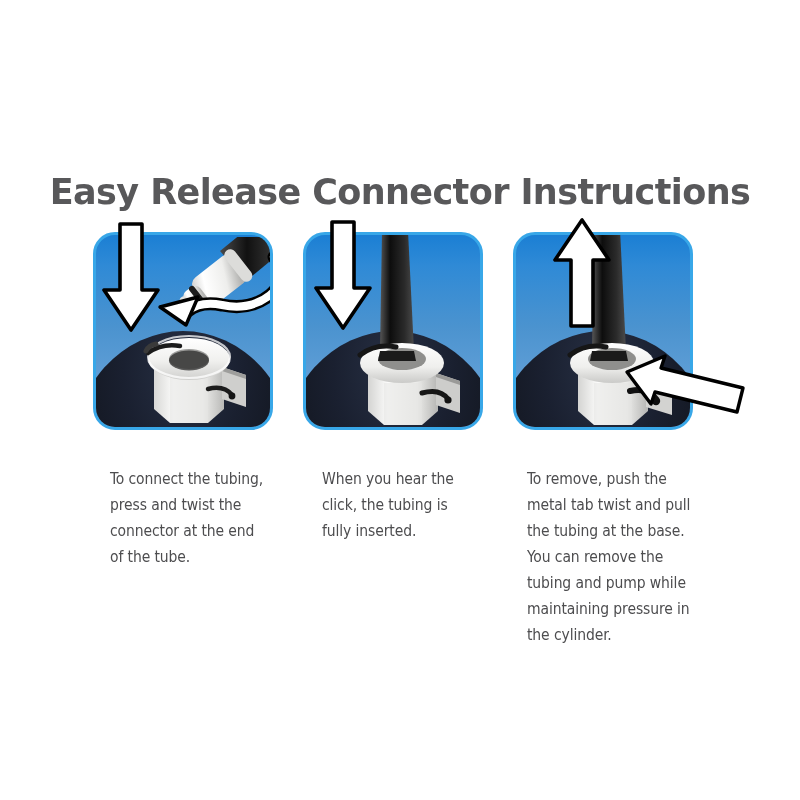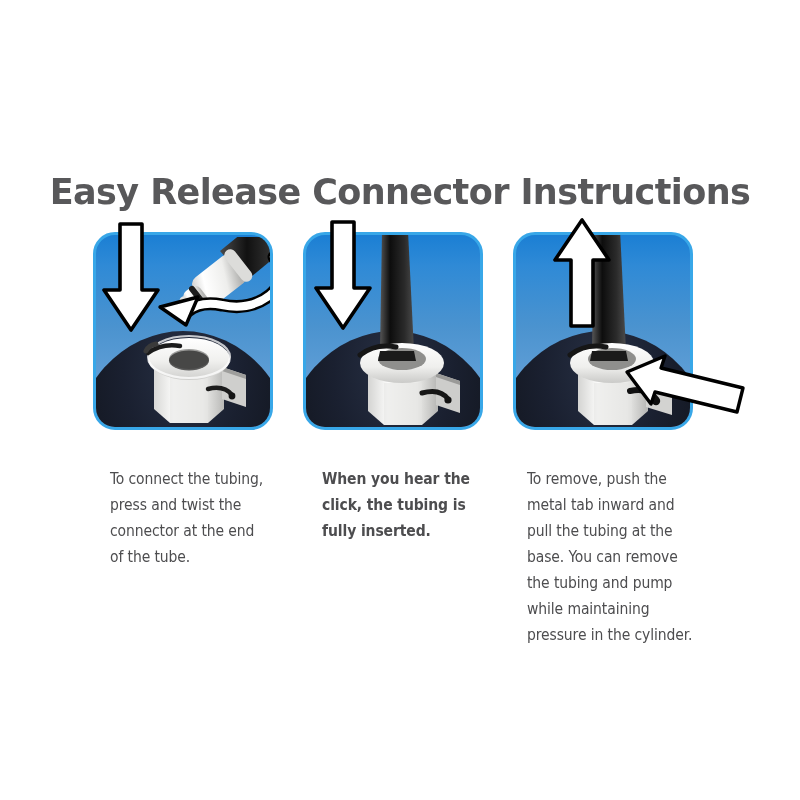--- a/index.html
+++ b/index.html
@@ -269,21 +269,21 @@
 
     <svg class="arrow" style="left:108px; top:118px; width:128px; height:80px;" viewBox="0 0 128 80">
       <path d="M6 22 L44 6 L40 18 L122 38 L116 62 L34 42 L30 54 Z" fill="#ffffff" stroke="#000000" stroke-width="3.4" stroke-linejoin="round"></path>
     </svg>
   </div>
 
   <div class="caption" style="left:94px; top:450px; width:190px;">
     <p>To connect the tubing, press and twist the connector at the end of the tube.</p>
   </div>
 
-  <div class="caption" style="left:306px; top:450px; width:185px;font-weight:bold;">
+  <div class="caption" style="left:306px; top:450px; width:185px;">
     <p>When you hear the click, the tubing is fully inserted.</p>
   </div>
 
   <div class="caption" style="left:511px; top:450px; width:207px;">
-    <p>To remove, push the metal tab inward and pull the tubing at the base. You can remove the tubing and pump while maintaining pressure in the cylinder.</p>
+    <p>To remove, push the metal tab twist and pull the tubing at the base. You can remove the tubing and pump while maintaining pressure in the cylinder.</p>
   </div>
 
 </div>
 
 </body></html>

